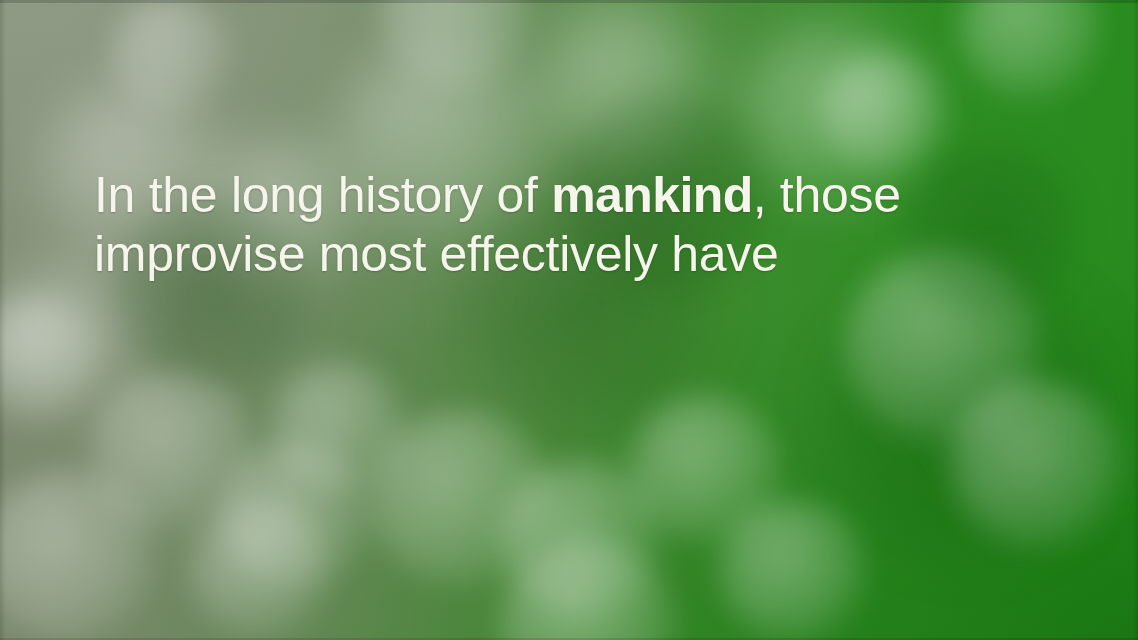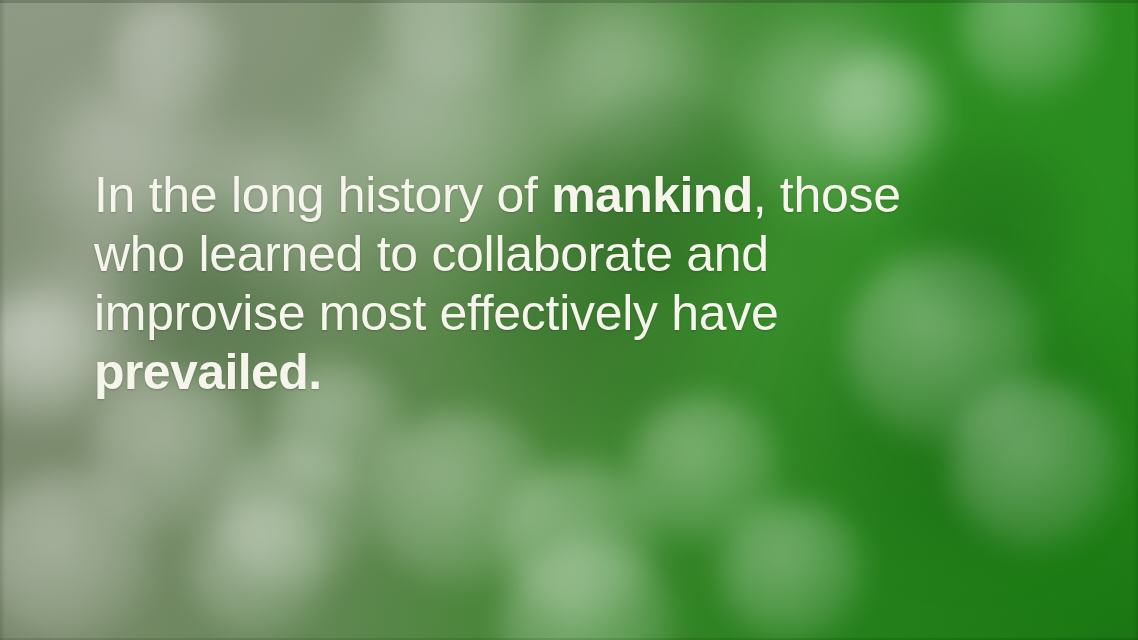--- a/index.html
+++ b/index.html
@@ -160,19 +160,17 @@
   </div>
 
   <div class="vignette"></div>
   <div class="edge-top"></div>
   <div class="edge-left"></div>
   <div class="edge-right"></div>
   <div class="edge-bottom"></div>
 
   <div class="quote-block">
     <div class="quote-line" style="color: rgb(246, 245, 236);"><span>In the long history of </span><b>mankind</b><span>, those</span></div>
-    <div class="quote-line" style="color: rgb(246, 245, 236);"><span>who learned to collaborate and</span></div>
     <div class="quote-line" style="color: rgb(246, 245, 236);"><span>improvise most effectively have</span></div>
-    <div class="quote-line" style="color: rgb(246, 245, 236);"><b>prevailed.</b></div>
   </div>
 
 
 </div>
 
 </body></html>

